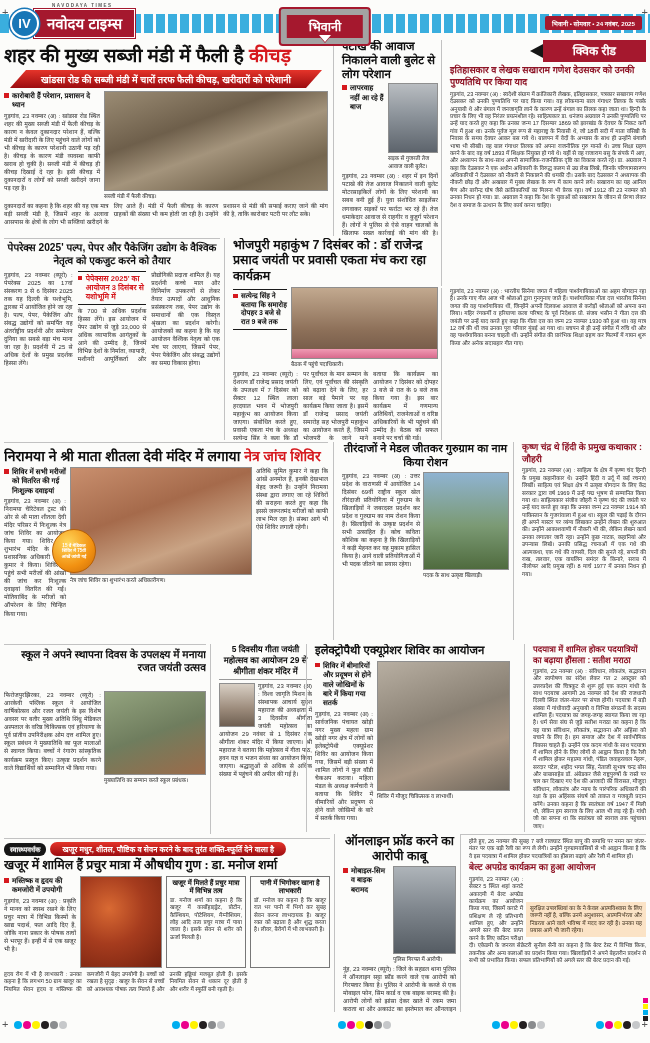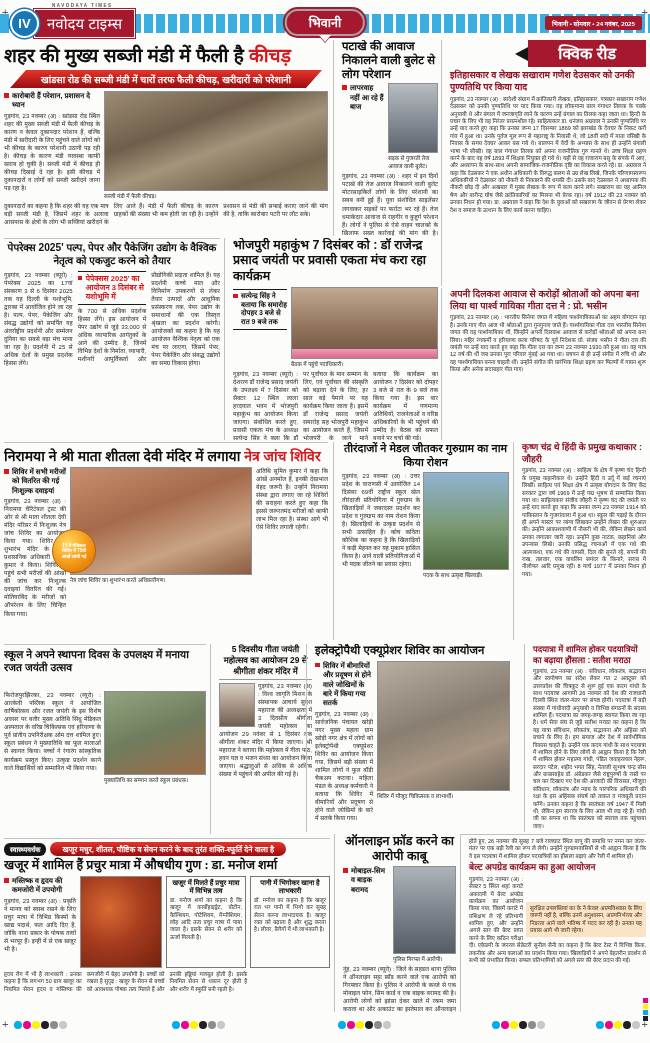--- a/index.html
+++ b/index.html
@@ -31,36 +31,36 @@
   .inset{border-top:1.5px solid #1a1a1a;border-bottom:1.5px solid #1a1a1a;padding:2px 0 2px 8px;margin:2px 0;font-weight:bold;color:#d6191e;font-size:7.6px;line-height:1.25;position:relative;break-inside:avoid}
   .inset::before{content:"";position:absolute;left:0;top:4px;width:4.5px;height:4.5px;background:#d6191e}
   .inset.dark{color:#101010}
   .box{border:1px solid #777;padding:2px 3px}
   .box-title{font-weight:bold;font-size:6.8px;text-align:center;line-height:1.25;color:#111;margin-bottom:1px}
   
   .masthead{position:absolute;left:0;top:7px;width:650px;height:32px}
   .blue-strip{position:absolute;left:0;top:7px;width:100%;height:19px;background:repeating-linear-gradient(90deg,#3aaede 0 9px,#fdfdfd 9px 12px)}
   .brand-block{position:absolute;left:10px;top:1px;display:flex;align-items:center;height:30px}
   .monogram{width:29px;height:29px;border-radius:50%;background:#1877b7;color:#fff;font-weight:bold;font-size:13px;display:flex;align-items:center;justify-content:center;border:2px solid #fff;box-shadow:0 0 0 1.5px #1877b7;z-index:2}
-  .brand-box{background:#a5182e;color:#fff;font-weight:normal;font-size:15px;padding:3px 12px 4px;margin-left:-5px;border:1px solid #fff;box-shadow:0 0 0 1px #a5182e;white-space:nowrap}
+  .brand-box{background:#a5182e;color:#fff;font-weight:bold;font-size:15px;padding:3px 12px 4px;margin-left:-5px;border:1px solid #fff;box-shadow:0 0 0 1px #a5182e;white-space:nowrap}
   .brand-top{position:absolute;top:-5px;left:42px;font-size:4.5px;letter-spacing:1.5px;color:#555;font-weight:bold}
-  .city-badge{position:absolute;left:50%;transform:translateX(-50%);top:2px;background:#a5182e;color:#fff;font-weight:bold;font-size:12.5px;padding:3px 22px;border:2px solid #a3a3a3;box-shadow:0 0 0 2px #a5182e;border-radius:13px;z-index:2}
+  .city-badge{position:absolute;left:50%;transform:translateX(-50%);top:2px;background:#a5182e;color:#fff;font-weight:bold;font-size:12.5px;padding:3px 22px;border:6px solid #a3a3a3;box-shadow:0 0 0 2px #a5182e;border-radius:2px;z-index:2}
   .city-tail{position:absolute;left:50%;transform:translateX(-50%);top:28px;width:0;height:0;border-left:6px solid transparent;border-right:6px solid transparent;border-top:7px solid #fff;filter:drop-shadow(0 1px 0 #a5182e);z-index:2}
   .dateline{position:absolute;right:8px;top:9px;background:#a5182e;color:#fff;font-size:6.2px;font-weight:bold;padding:2.5px 7px;border-radius:2px;white-space:nowrap;z-index:2}
   .regmark{position:absolute;color:#555;font-size:11px;font-weight:normal}
   
   .lead-h1{font-size:19px;font-weight:bold;color:#0e0e0e;white-space:nowrap}
   .lead-h1 .red{color:#d6191e}
   .lead-banner{margin:2px 6px 3px;background:linear-gradient(180deg,#e5342a,#9c0c10);color:#fff;font-weight:bold;font-size:9.5px;text-align:center;padding:2.5px 20px;clip-path:polygon(16px 0,100% 0,calc(100% - 16px) 100%,0 100%)}
   .row{display:flex;gap:4px}
   .col{min-width:0}
   
   .qr-head{display:flex;align-items:center;justify-content:flex-end;margin-bottom:3px}
   .qr-arrow{width:0;height:0;border-top:8px solid transparent;border-bottom:8px solid transparent;border-right:15px solid #161616;margin-right:-2px}
-  .qr-box{background:#a5182e;color:#fff;font-weight:bold;font-size:16px;padding:2px 30px 3px}
+  .qr-box{background:#a5182e;color:#fff;font-weight:bold;font-size:12px;padding:2px 30px 3px}
   .qr-title{font-size:9.2px;line-height:1.3;margin-bottom:2px}
   .round-badge{position:absolute;width:44px;height:44px;border-radius:50%;background:radial-gradient(circle at 35% 30%,#ffd65a,#f29111 60%,#c96a07);color:#fff;font-size:4.6px;font-weight:bold;display:flex;align-items:center;justify-content:center;text-align:center;padding:5px;border:1px solid #b65f05;line-height:1.2;z-index:3}
   .kicker-row{display:flex;align-items:center;gap:4px;margin-bottom:2px}
   .kicker-black{background:#161616;color:#fff;font-size:6.8px;font-weight:bold;padding:2px 6px;border-radius:6px;white-space:nowrap}
   .kicker-red{background:linear-gradient(180deg,#e5342a,#9c0c10);color:#fff;font-size:7.6px;font-weight:bold;padding:2px 12px;border-radius:8px;white-space:nowrap}
   .highlight{background:#fbe3c6;padding:3px 4px;font-size:5.6px;line-height:1.32;text-align:justify;color:#3a2c1a}
   
   .dots{position:absolute;top:1021px;display:flex}
   .dot{width:8px;height:8px;border-radius:50%;margin-right:1px}
   .c1{background:#00aeef}.c2{background:#ec008c}.c3{background:#fff200}.c4{background:#231f20}.c5{background:#8a8c8e}.c6{background:#c6c8ca}
@@ -145,21 +145,20 @@
         <div class="photo ph-group" style="width:100%;height:72px">
           <div class="banner-strip"></div>
         </div>
         <div class="cap">बैठक में पहुंचे पदाधिकारी।</div>
       </div>
     </div>
     <p class="body-txt" style="margin-top:2px;columns:3;column-gap:5px">गुड़गांव, 23 नवम्बर (ब्यूरो) : देशरत्न डॉ राजेन्द्र प्रसाद जयंती के उपलक्ष्य में 7 दिसंबर को सैक्टर 12 स्थित लाला हरदयाल भवन में भोजपुरी महाकुंभ का आयोजन किया जाएगा। संबोधित करते हुए, प्रवासी एकता मंच के अध्यक्ष सत्येन्द्र सिंह ने कहा कि डॉ राजेन्द्र प्रसाद जयंती के मौके पर पूर्वांचल के मान सम्मान के लिए, एवं पूर्वांचल की संस्कृति को बढ़ावा देने के लिए, हर साल बड़े पैमाने पर यह कार्यक्रम किया जाता है। इसमें डॉ राजेन्द्र प्रसाद जयंती समारोह सह भोजपुरी महाकुंभ का आयोजन करते हैं, जिसमें भोजपुरी के जाने माने कलाकार भाग लेते हैं। उन्होंने बताया कि कार्यक्रम का आयोजन 7 दिसंबर को दोपहर 3 बजे से रात के 9 बजे तक किया गया है। इस बार कार्यक्रम में गणमान्य अतिथियों, राजनेताओं व वरिष्ठ अधिकारियों के भी पहुंचने की उम्मीद है। बैठक को सफल बनाने पर चर्चा की गई।</p>
   </section>
 
   <section class="sec bl" style="left:441px;top:288px;width:205px;height:152px">
-    <h2 class="hl-maroon" style="font-size:9.4px;line-height:1.3;margin-bottom:2px">अपनी दिलकश आवाज से करोड़ों श्रोताओं को अपना बना लिया था पार्श्व गायिका गीता दत्त ने : प्रो. भसीन</h2>
     <p class="body-sm">गुड़गांव, 23 नवम्बर (अ) : भारतीय सिनेमा जगत में महिला पार्श्वगायिकाओं का अहम योगदान रहा है। उनके गाए गीत आज भी श्रोताओं द्वारा गुनगुनाए जाते हैं। पार्श्वगायिका गीता दत्त भारतीय सिनेमा जगत की वह पार्श्वगायिका थीं, जिन्होंने अपनी दिलकश आवाज से करोड़ों श्रोताओं को अपना बना लिया। महिर रंगकर्मी व हरियाणा कला परिषद के पूर्व निदेशक प्रो. संजय भसीन ने गीता दत्त की जयंती पर उन्हें याद करते हुए कहा कि गीता दत्त का जन्म 23 नवम्बर 1930 को हुआ था। वह मात्र 12 वर्ष की थीं जब उनका पूरा परिवार मुंबई आ गया था। बचपन से ही उन्हें संगीत में रुचि थी और वह पार्श्वगायिका बनना चाहती थीं। उन्होंने संगीत की प्रारंभिक शिक्षा ग्रहण कर फिल्मों में गायन शुरू किया और अनेक सदाबहार गीत गाए।</p>
   </section>
 
   <section class="sec bt" style="left:4px;top:442px;width:324px;height:182px">
     <h2 class="lead-h1" style="font-size:14px;white-space:nowrap"><span>निरामया ने श्री माता शीतला देवी मंदिर में लगाया</span> <span class="red">नेत्र जांच शिविर</span></h2>
     <div class="row" style="margin-top:2px;position:relative">
       <div class="col" style="width:62px">
         <div class="bullet-head">शिविर में सभी मरीजों को वितरित की गई निःशुल्क दवाइयां</div>
         <p class="body-txt">गुड़गांव, 23 नवम्बर (अ) : निरामया चैरिटेबल ट्रस्ट की ओर से श्री माता शीतला देवी मंदिर परिसर में निःशुल्क नेत्र जांच शिविर का आयोजन किया गया। शिविर का शुभारंभ मंदिर के मुख्य प्रशासनिक अधिकारी सुमित कुमार ने किया। शिविर में पहुंचे सभी मरीजों की आंखों की जांच कर निःशुल्क दवाइयां वितरित की गईं। मोतियाबिंद के मरीजों को ऑपरेशन के लिए चिन्हित किया गया।</p>
       </div>
@@ -184,21 +183,21 @@
       <p class="body-txt">गुड़गांव, 23 नवम्बर (अ) : उत्तर प्रदेश के वाराणसी में आयोजित 14 दिसंबर 69वीं राष्ट्रीय स्कूल खेल तीरंदाजी प्रतियोगिता में गुरुग्राम के खिलाड़ियों ने जबरदस्त प्रदर्शन कर प्रदेश व गुरुग्राम का नाम रोशन किया है। खिलाड़ियों के उत्कृष्ट प्रदर्शन से सभी उत्साहित हैं। कोच कविता कौशिक का कहना है कि खिलाड़ियों ने कड़ी मेहनत कर यह मुकाम हासिल किया है। आने वाली प्रतियोगिताओं में भी पदक जीतने का प्रयास रहेगा।</p>
     </div>
   </section>
 
   <section class="sec bl" style="left:513px;top:442px;width:133px;height:198px">
     <h2 class="hl-maroon" style="font-size:9px;line-height:1.3;margin-bottom:2px">कृष्ण चंद्र थे हिंदी के प्रमुख कथाकार : जौहरी</h2>
     <p class="body-sm">गुड़गांव, 23 नवम्बर (अ) : साहित्य के क्षेत्र में कृष्ण चंद हिन्दी के प्रमुख कहानीकार थे। उन्होंने हिंदी व उर्दू में कई रचनाएं लिखीं। साहित्य एवं शिक्षा क्षेत्र में उत्कृष्ट योगदान के लिए केंद्र सरकार द्वारा वर्ष 1969 में उन्हें पद्म भूषण से सम्मानित किया गया था। साहित्यकार संजीव जौहरी ने कृष्ण चंद की जयंती पर उन्हें याद करते हुए कहा कि उनका जन्म 23 नवम्बर 1914 को पाकिस्तान के गुजरांवाला में हुआ था। स्कूल की पढ़ाई के दौरान ही अपने मास्टर पर व्यंग्य लिखकर उन्होंने लेखन की शुरुआत की। उन्होंने आकाशवाणी में नौकरी भी की, लेकिन लेखन कार्य उनका लगातार जारी रहा। उन्होंने कुछ नाटक, कहानियां और उपन्यास लिखे। उनकी प्रसिद्ध रचनाओं में एक गधे की आत्मकथा, एक गधे की वापसी, दिल की सुनते रहे, सपनों की राख, तलवार, एक वायलिन समंदर के किनारे, सराब में नीलोफर आदि प्रमुख रहीं। 8 मार्च 1977 में उनका निधन हो गया।</p>
   </section>
 
   <section class="sec bt" style="left:4px;top:644px;width:202px;height:190px">
-    <h2 class="hl-black" style="font-size:10.5px;line-height:1.25;text-align:left;margin-bottom:17px">स्कूल ने अपने स्थापना दिवस के उपलक्ष्य में मनाया रजत जयंती उत्सव</h2>
+    <h2 class="hl-black" style="font-size:10.5px;line-height:1.25;text-align:right;margin-bottom:17px">स्कूल ने अपने स्थापना दिवस के उपलक्ष्य में मनाया रजत जयंती उत्सव</h2>
     <div style="overflow:hidden">
       <div style="float:right;width:102px;margin-left:3px">
         <div class="photo ph-school" style="width:100%;height:84px"></div>
         <div class="cap">मुख्यातिथि का सम्मान करते स्कूल प्रबंधक।</div>
       </div>
       <p class="body-txt">फिरोजपुरझिरका, 23 नवम्बर (ब्यूरो) : आरकेवी पब्लिक स्कूल ने आयोजित वार्षिकोत्सव और रजत जयंती के इस विशेष अवसर पर बतौर मुख्य अतिथि सिंधु मेडिकल अस्पताल के वरिष्ठ चिकित्सक एवं हरियाणा के पूर्व प्रांतीय उपनिरीक्षक ओम दत्त शामिल हुए। स्कूल प्रबंधन ने मुख्यातिथि का फूल मालाओं से स्वागत किया। बच्चों ने रंगारंग सांस्कृतिक कार्यक्रम प्रस्तुत किए। उत्कृष्ट प्रदर्शन करने वाले विद्यार्थियों को सम्मानित भी किया गया।</p>
     </div>
   </section>
 
   <section class="sec bl" style="left:210px;top:644px;width:102px;height:190px">

